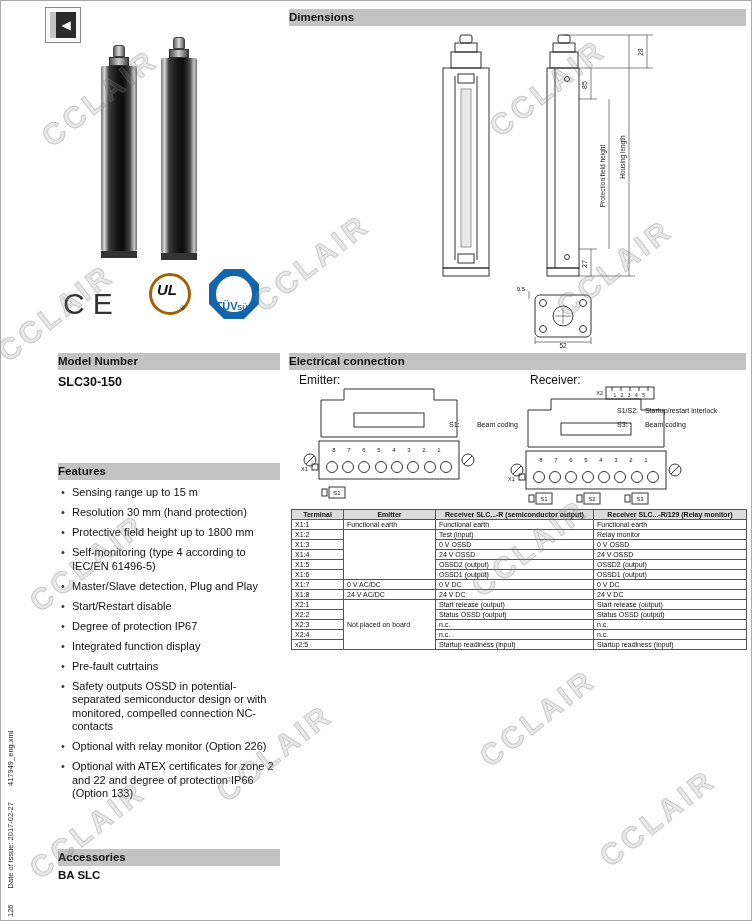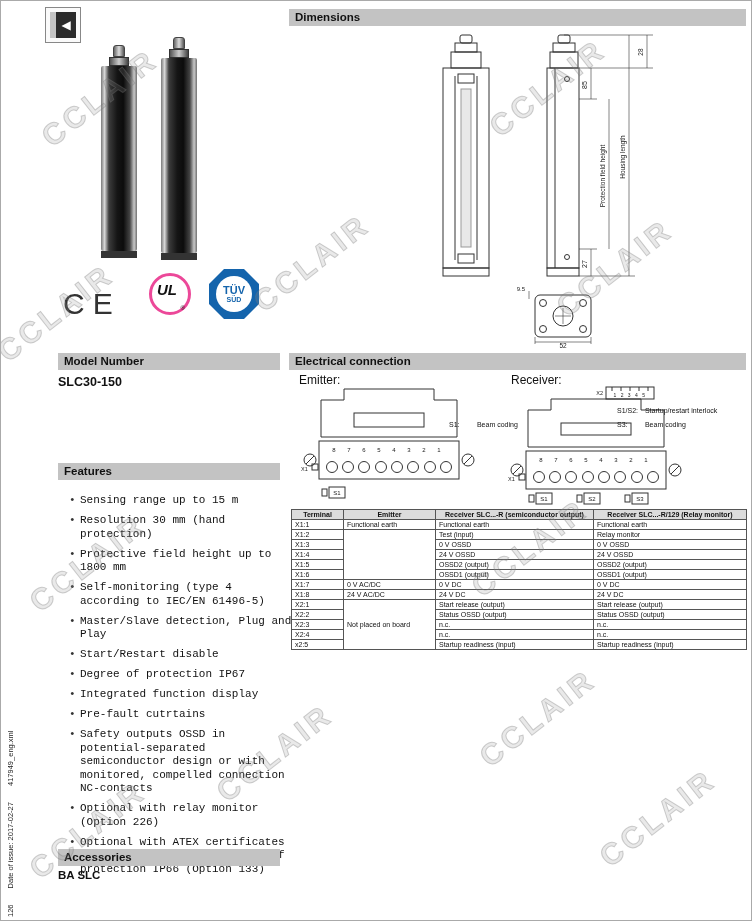--- a/index.html
+++ b/index.html
@@ -49,57 +49,57 @@
   .tower .tbody { width:36px;
     background:linear-gradient(90deg,#7a7a7a 0%,#d8d8d8 10%,#3c3c3c 22%,#151515 45%,#0c0c0c 62%,#444 80%,#c8c8c8 92%,#707070 100%);
     border-radius:2px; }
   .tower .foot { width:36px; height:7px; background:#333; }
   .tower1 { left:100px; top:44px; } .tower1 .tbody { height:185px; }
   .tower2 { left:160px; top:36px; } .tower2 .tbody { height:195px; }
 
   
   .ce { position:absolute; left:62px; top:278px; font-size:30px; letter-spacing:8px; color:#333;margin-top:8px; }
   .ul-badge { position:absolute; left:148px; top:272px; width:42px; height:42px;
-    border:3px solid #ec4899; border-radius:50%; box-sizing:border-box; }
+    border:3px solid #a16207; border-radius:50%; box-sizing:border-box; }
   .ul-badge .ul-txt { position:absolute; left:5px; top:5px; font-weight:bold; font-style:italic; font-size:15px; }
   .ul-badge .ul-reg { position:absolute; right:3px; bottom:1px; font-size:6px; }
   .tuv-badge { position:absolute; left:208px; top:268px; width:50px; height:50px; background:#1464ac;
     clip-path:polygon(30% 0,70% 0,100% 30%,100% 70%,70% 100%,30% 100%,0 70%,0 30%);
     display:flex; align-items:center; justify-content:center; }
   .tuv-inner { width:36px; height:36px; border-radius:50%; background:#fff;
-    display:flex; flex-direction:column; align-items:center; justify-content:center; }
+    display:flex; flex-direction:row; align-items:flex-end; justify-content:center; }
   .tuv-inner .t1 { color:#1464ac; font-weight:bold; font-size:11px; line-height:11px; }
   .tuv-inner .t2 { color:#1464ac; font-weight:bold; font-size:7px; line-height:8px; }
 
   
   .sec-header { position:absolute; height:17px; background:#c3c3c3; box-sizing:border-box;
-    font-size:11.5px; font-weight:bold; line-height:17px; padding-left:6px; }
+    font-size:11.5px; font-weight:bold; line-height:17px; padding-left:0; }
   .model-header { left:57px; top:352px; width:222px; }
   .features-header { left:57px; top:462px; width:222px; }
   .accessories-header { left:57px; top:848px; width:222px; }
   .dim-header { left:288px; top:8px; width:457px; }
   .elec-header { left:288px; top:352px; width:457px; }
 
   .model-name { position:absolute; left:57px; top:374px; font-size:12.5px; font-weight:bold; }
   .model-desc { position:absolute; left:57px; top:392px; width:205px; font-size:10.5px; line-height:13px; }
   .acc-name { position:absolute; left:57px; top:868px; font-size:11.5px; font-weight:bold; }
   .acc-desc { position:absolute; left:57px; top:882px; width:212px; font-size:11px; line-height:13.5px; }
 
-  .features-list { position:absolute; left:57px; top:485px; width:226px; margin:8px; padding:0;
-    list-style:none; font-size:11px;font-family:Liberation Mono, monospace; }
+  .features-list { position:absolute; left:57px; top:485px; width:226px; margin:0; padding:0;
+    list-style:none; font-size:11px; }
   .features-list li { position:relative; margin-bottom:6.5px; padding-left:14px; line-height:13.5px; }
   .features-list li::before { content:"\2022"; position:absolute; left:3px; color:#333; }
 
   
   .dims-svg { position:absolute; left:290px; top:28px; }
   .conn-svg { position:absolute; top:384px; }
   .emitter-svg { left:298px; }
   .receiver-svg { left:505px; }
   .conn-label { position:absolute; top:372px; font-size:12px; }
-  .emitter-label { left:298px; } .receiver-label { left:510px; }
+  .emitter-label { left:298px; } .receiver-label { left:529px; }
   .note { position:absolute; font-size:7px; white-space:nowrap; }
   .note .k { display:inline-block; min-width:26px; }
   .emitter-note { left:448px; top:420px; }
   .receiver-note1 { left:616px; top:406px; }
   .receiver-note2 { left:616px; top:420px; }
 
   
   .term-table { position:absolute; left:290px; top:508px; width:455px;
     border-collapse:collapse; font-size:7px; table-layout:fixed; }
   .term-table th, .term-table td { border:0.8px solid #555; padding:0.5px 3px;

